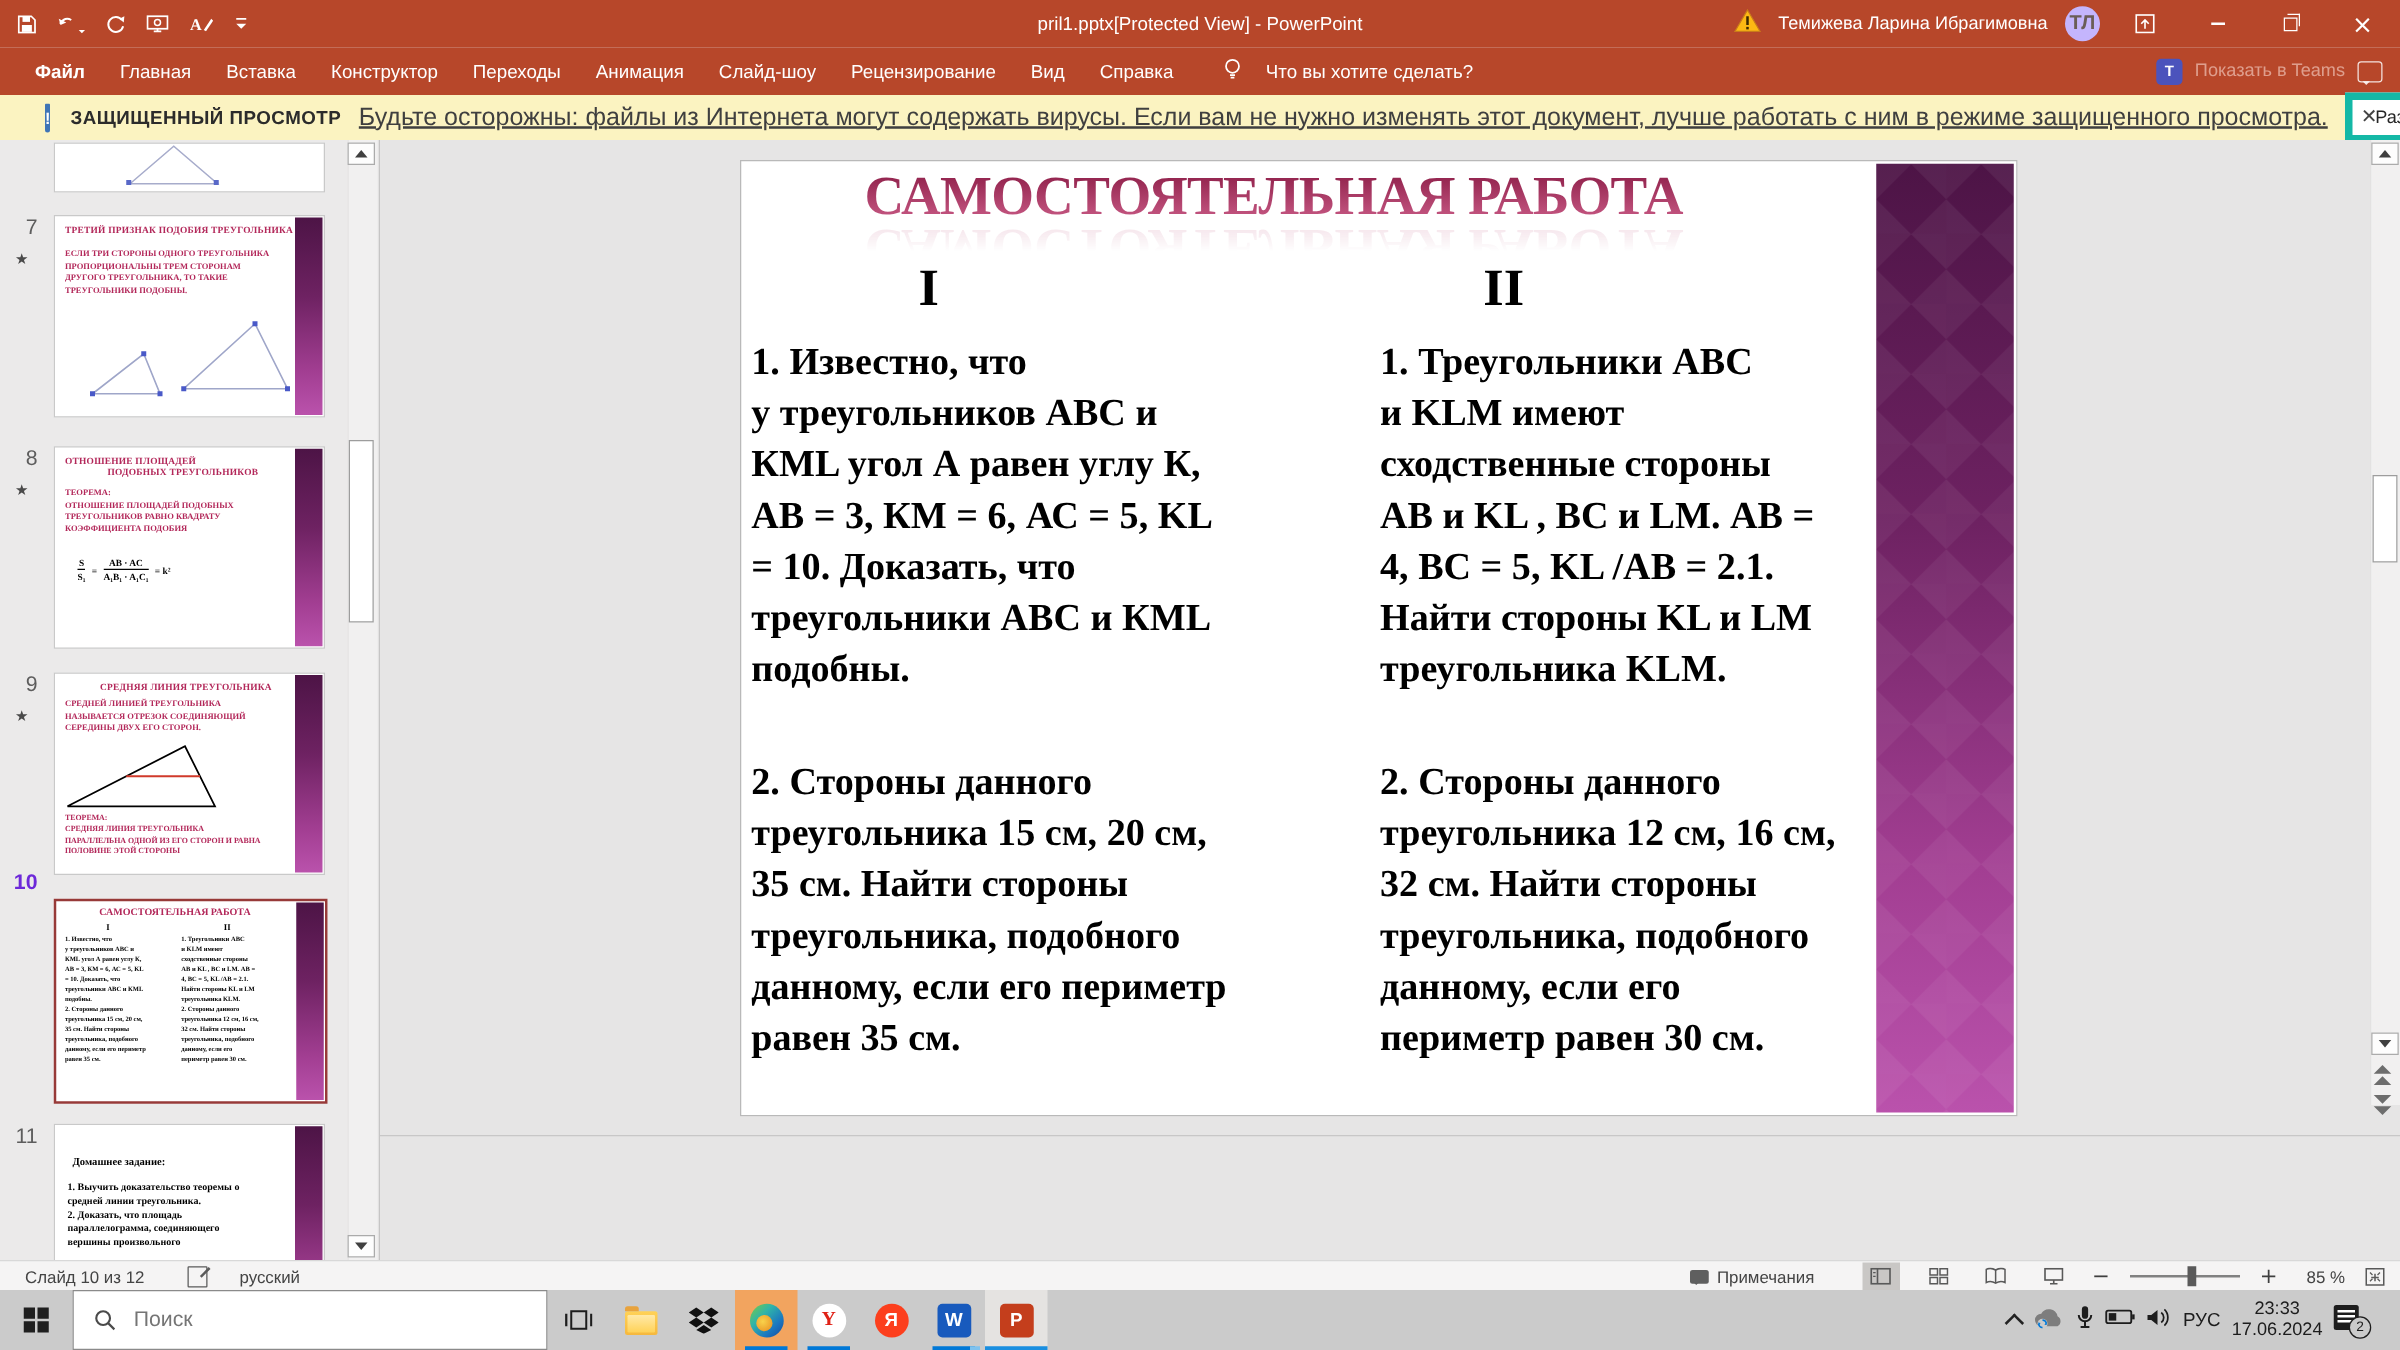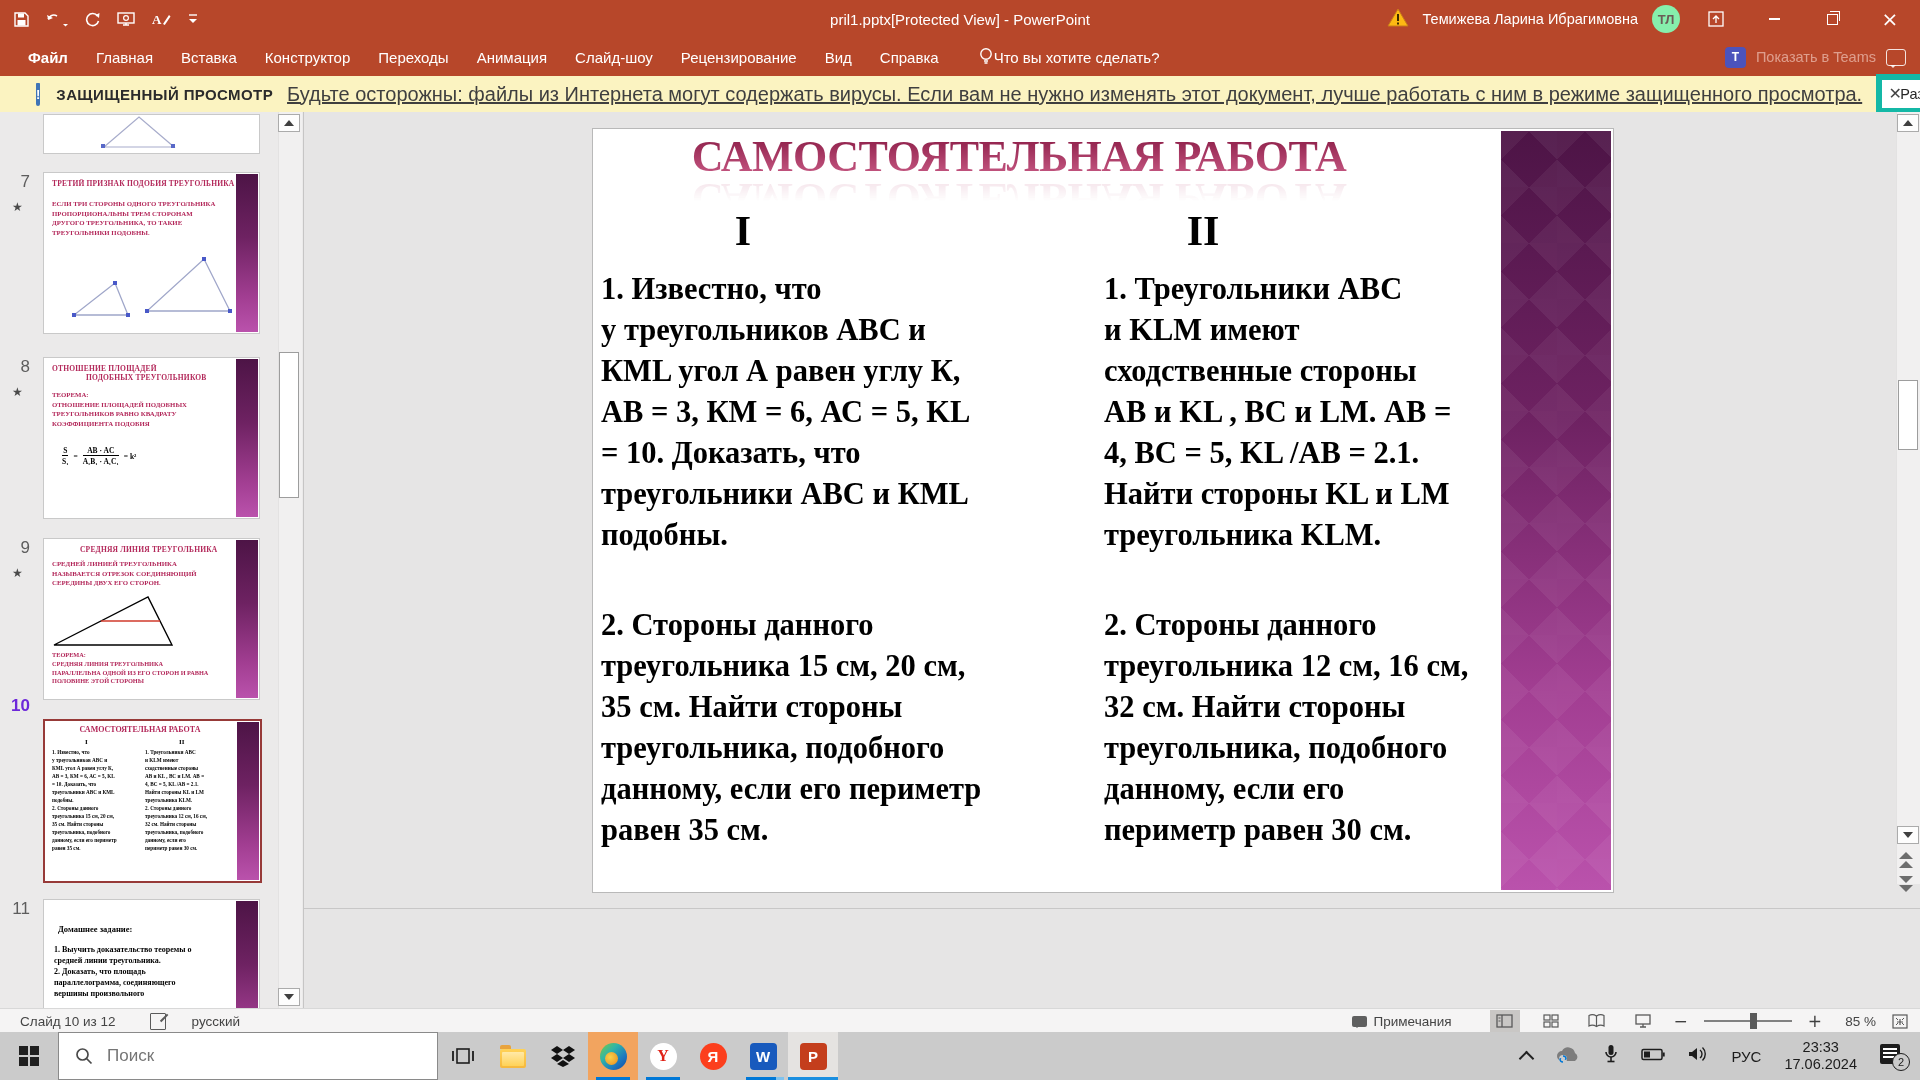--- a/index.html
+++ b/index.html
@@ -8,34 +8,34 @@
   .abs{position:absolute}
 
   
   #titlebar{left:0;top:0;width:1920px;height:38px;background:#B7472A;color:#fff}
   #qat{left:14px;top:0;height:38px;display:flex;align-items:center;gap:17px}
   #qat svg{display:block}
   #win-title{left:0;top:0;width:1920px;height:38px;display:flex;align-items:center;justify-content:center;
              font-size:15px;color:#fff;pointer-events:none}
   #tb-right{right:0;top:0;height:38px;display:flex;align-items:center;gap:14px;padding-right:8px}
   #user-name{font-size:14.5px;color:#fff}
-  #avatar{width:28px;height:28px;border-radius:50%;background:#86efac;color:#6a5d57;font-size:13px;
+  #avatar{width:28px;height:28px;border-radius:50%;background:#c4b5fd;color:#6a5d57;font-size:16px;
           display:flex;align-items:center;justify-content:center;font-weight:bold}
   .winbtn{width:44px;height:38px;display:flex;align-items:center;justify-content:center;color:#fff}
   .min-glyph{width:11px;height:1.6px;background:#fff}
   .restore-glyph{width:9px;height:9px;border:1.4px solid #fff;position:relative;background:#B7472A}
   .restore-glyph::before{content:"";position:absolute;left:2px;top:-4px;width:9px;height:9px;border:1.4px solid #fff;
           border-bottom:none;border-left:none}
   .close-glyph{font-size:20px;line-height:20px;font-family:"DejaVu Sans",sans-serif}
 
   
   #ribbonrow{left:0;top:38px;width:1920px;height:38px;background:#B7472A;display:flex;align-items:center;color:#fff}
   .rtab{font-size:15px;padding:0 14px;height:38px;display:flex;align-items:center;cursor:default;white-space:nowrap}
   #tab-file{margin-left:14px;font-weight:bold}
-  #tellme{display:flex;align-items:center;gap:1px;margin-left:26px;font-size:15px}
+  #tellme{display:flex;align-items:center;gap:20px;margin-left:26px;font-size:15px}
   #ribbon-right{margin-left:auto;display:flex;align-items:center;gap:10px;padding-right:14px}
   #teams-label{font-size:14.5px;color:rgba(255,230,222,.55)}
   #teams-icon{width:21px;height:21px;border-radius:4px;background:#4B53BC;color:#fff;font-size:12px;font-weight:bold;
               display:flex;align-items:center;justify-content:center}
   #comment-icon{width:18px;height:15px;border:1.6px solid rgba(255,255,255,.85);border-radius:3px;position:relative}
   #comment-icon::after{content:"";position:absolute;left:3px;bottom:-6px;border:3px solid transparent;border-top-color:rgba(255,255,255,.85)}
 
   
   #banner{left:0;top:76px;width:1920px;height:36px;background:#FBF3C1;border-bottom:2px solid #C9A43A;
           display:flex;align-items:center}
@@ -156,21 +156,21 @@
   #edge-ball{width:27px;height:27px;border-radius:50%;background:linear-gradient(135deg,#7DCB3E 0%,#30B5A8 35%,#1B77C0 70%,#174A9E 100%);position:relative;overflow:hidden}
   #edge-ball::after{content:"";position:absolute;left:5px;top:9px;width:13px;height:13px;border-radius:50%;
          background:radial-gradient(circle at 40% 40%,#F8D24B,#E88A1F)}
   #ybr{width:27px;height:27px;border-radius:50%;background:#fff;color:#E02217;font-weight:bold;font-size:16px;
        display:flex;align-items:center;justify-content:center;font-family:"Liberation Serif",serif}
   #yred{width:27px;height:27px;border-radius:50%;background:#FC3F1D;color:#fff;font-weight:bold;font-size:15px;
        display:flex;align-items:center;justify-content:center}
   .folder{width:26px;height:19px;background:linear-gradient(180deg,#FFD257,#F6B83D);border-radius:2px;position:relative;margin-top:4px}
   .folder::before{content:"";position:absolute;left:0;top:-4px;width:11px;height:4px;background:#E8A33D;border-radius:2px 2px 0 0}
   .folder::after{content:"";position:absolute;left:2px;top:3px;right:2px;bottom:2px;background:linear-gradient(180deg,#FFE9A8,#FFD257);border-radius:1px}
-  #tray{margin-left:auto;display:flex;align-items:center;gap:23px;padding-right:14px;color:#1c1c1c}
+  #tray{margin-left:auto;display:flex;align-items:center;gap:9px;padding-right:27px;color:#1c1c1c}
   .chev{width:9px;height:9px;border-left:2px solid #222;border-top:2px solid #222;transform:rotate(45deg);margin-top:4px}
   #tray-lang{font-size:15px}
   #clock{text-align:center;font-size:14.5px;line-height:17px}
   #notif{position:relative;width:26px;height:24px}
   #notif .pad{position:absolute;left:0;top:0;width:20px;height:20px;background:#1d1d1d;border-radius:2px}
   #notif .pad::after{content:"";position:absolute;left:3px;top:4px;width:14px;height:2px;background:#fff;
         box-shadow:0 4px 0 #fff,0 8px 0 #fff}
   #notif .cnt{position:absolute;right:-4px;bottom:-3px;width:16px;height:16px;border-radius:50%;border:1.6px solid #1d1d1d;
         background:#CBCBCB;font-size:11px;display:flex;align-items:center;justify-content:center}
 </style>

